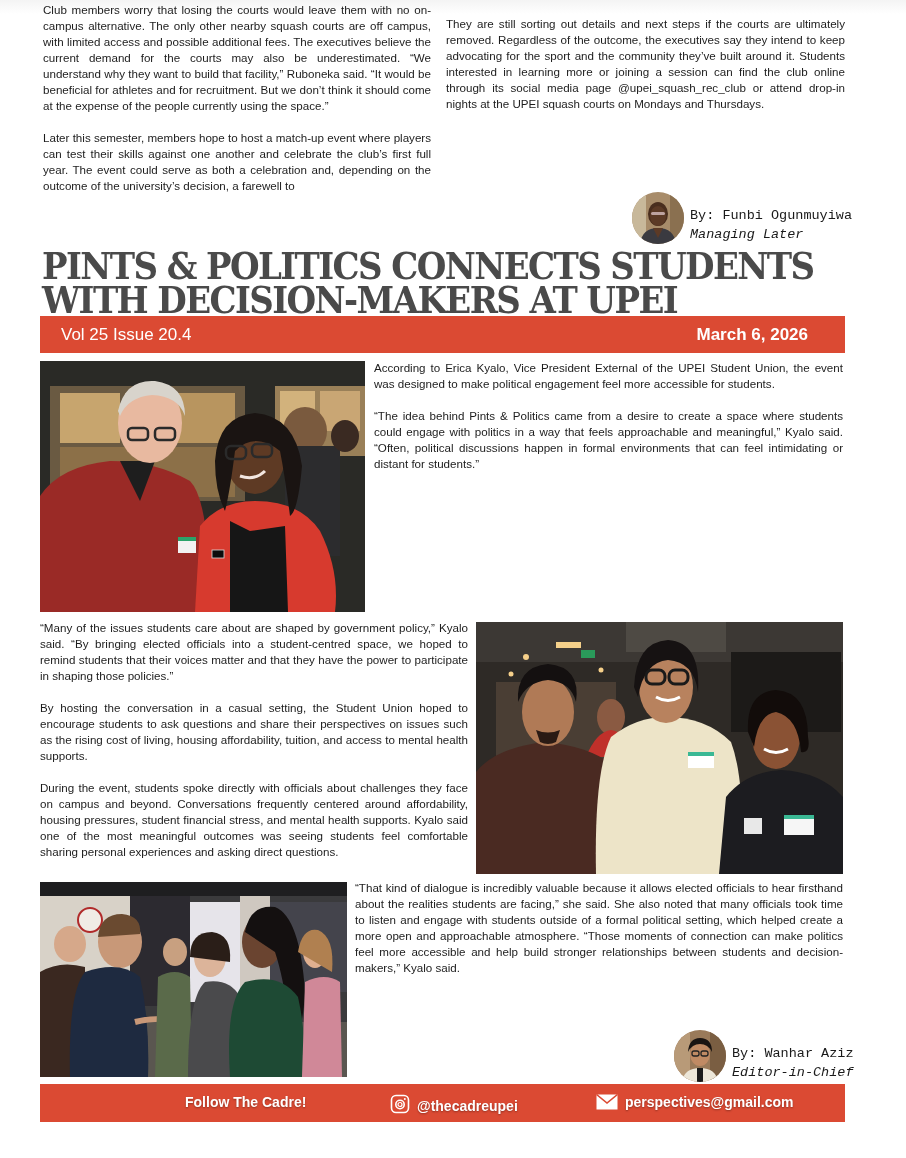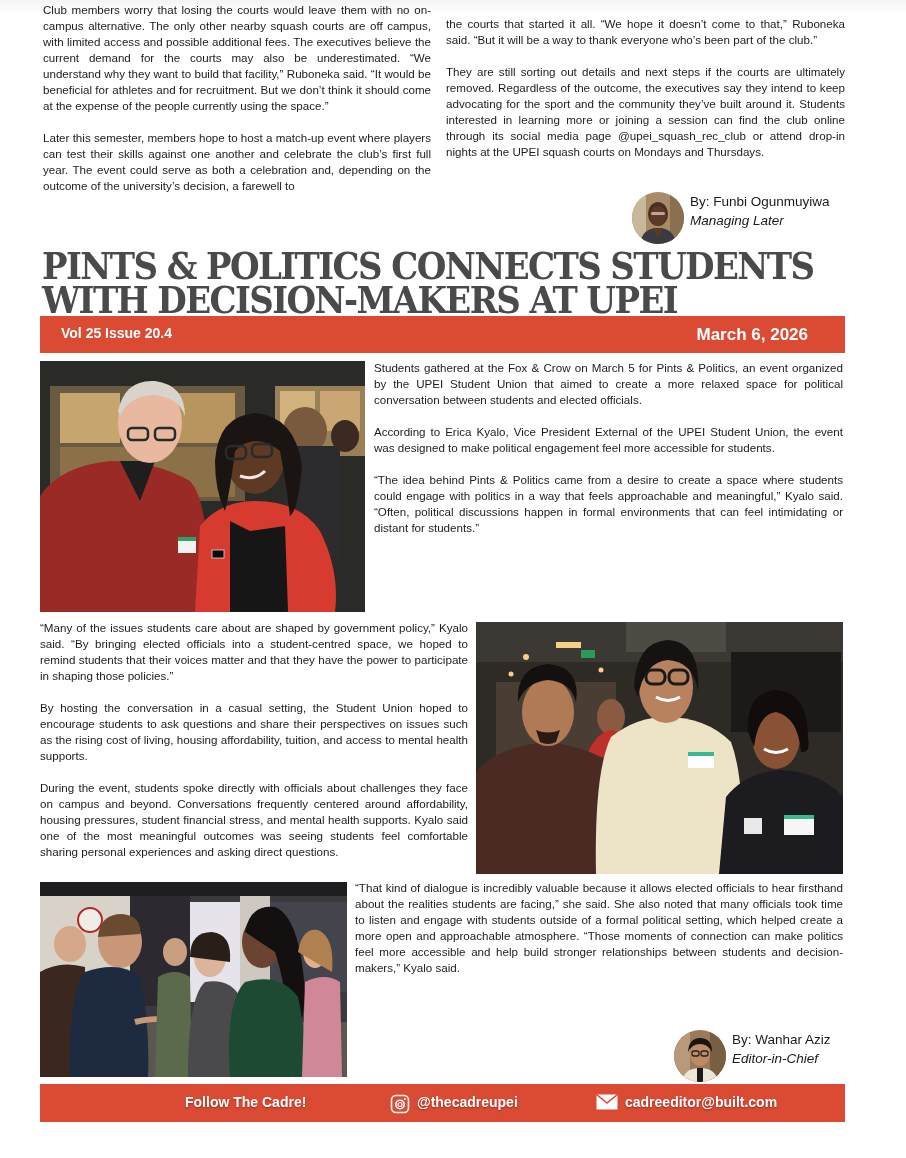--- a/index.html
+++ b/index.html
@@ -7,64 +7,63 @@
     body { position: relative; font-family: "Liberation Sans", sans-serif; color: #1a1a1a; }
     .topfade { position: absolute; left: 0; top: 0; width: 906px; height: 14px;
       background: linear-gradient(#f4f4f4, #ffffff); }
     .col { position: absolute; font-size: 11.6px; line-height: 16px; text-align: justify; color: #1c1c1c; }
     .col p { margin-bottom: 16px; }
     .col p:last-child { margin-bottom: 0; }
 
     #prev-left { left: 43px; top: 2px; width: 388px; }
     #prev-right { left: 446px; top: 16px; width: 399px; }
 
-    .byline { position: absolute; display: flex; align-items: flex-start; }
+    .byline { position: absolute; display: flex; align-items: flex-end; font-family: Liberation Mono, monospace; }
     .byline .avatar { width: 52px; height: 52px; border-radius: 50%; overflow: hidden; flex: none; margin-right: 6px; }
     .byline .btext { font-size: 13.5px; line-height: 19px; color: #1a1a1a; }
     .byline .role { font-style: italic; }
     #byline-1 { left: 632px; top: 192px; }
     #byline-2 { left: 674px; top: 1030px; }
 
     #headline { position: absolute; left: 42px; top: 249px; width: 800px;
       font-family: "DejaVu Serif", serif; font-weight: bold; color: #4a4a4a;
       font-size: 34px; line-height: 30px; letter-spacing: -1.6px; transform: scaleY(1.12); transform-origin: top left; }
 
     .redbar { position: absolute; left: 40px; width: 805px; background: #db4a33; color: #fff; }
     #issue-bar { top: 316px; height: 37px; }
-    #issue-bar .vol { position: absolute; left: 21px; top: 9px; font-size: 14px; font-weight: bold; }
+    #issue-bar .vol { position: absolute; left: 21px; top: 9px; font-size: 17px; font-weight: normal; }
     #issue-bar .date { position: absolute; right: 37px; top: 9px; font-size: 17px; font-weight: bold; }
 
     .photo { position: absolute; overflow: hidden; }
     #photo-1 { left: 40px; top: 361px; width: 325px; height: 251px; }
     #photo-2 { left: 476px; top: 622px; width: 367px; height: 252px; }
     #photo-3 { left: 40px; top: 882px; width: 307px; height: 195px; }
 
     #art-right-1 { left: 374px; top: 360px; width: 469px; }
     #art-left-2 { left: 40px; top: 620px; width: 428px; }
     #art-right-3 { left: 355px; top: 880px; width: 488px; }
 
     #footer-bar { top: 1084px; height: 38px; }
-    .fitem { position: absolute; top: 10px; font-size: 14px; font-weight: bold; display: flex; align-items: flex-start;
+    .fitem { position: absolute; top: 10px; font-size: 14px; font-weight: bold; display: flex; align-items: flex-end;
       text-shadow: 0 1px 2px rgba(0,0,0,0.35); }
     #follow { left: 145px; }
     #insta { left: 330px; margin-left: 20px; }
     #email { left: 556px; }
     .fitem svg { margin-right: 7px; }
   </style>
 </head>
 <body>
 
 <div class="topfade"></div>
 
 <div class="col" id="prev-left">
   <p>Club members worry that losing the courts would leave them with no on-campus alternative. The only other nearby squash courts are off campus, with limited access and possible additional fees. The executives believe the current demand for the courts may also be underestimated. “We understand why they want to build that facility,” Ruboneka said. “It would be beneficial for athletes and for recruitment. But we don’t think it should come at the expense of the people currently using the space.”</p>
   <p style="text-align-last: left;">Later this semester, members hope to host a match-up event where players can test their skills against one another and celebrate the club’s first full year. The event could serve as both a celebration and, depending on the outcome of the university’s decision, a farewell to</p>
 </div>
 <div class="col" id="prev-right">
-  <p>the courts that started it all. “We hope it doesn’t come to that,” Ruboneka said. “But it will be a way to thank everyone who’s been part of the club.”</p>
   <p>They are still sorting out details and next steps if the courts are ultimately removed. Regardless of the outcome, the executives say they intend to keep advocating for the sport and the community they’ve built around it. Students interested in learning more or joining a session can find the club online through its social media page @upei_squash_rec_club or attend drop-in nights at the UPEI squash courts on Mondays and Thursdays.</p>
 </div>
 
 <div class="byline" id="byline-1">
   <div class="avatar">
     <svg width="52" height="52" viewBox="0 0 52 52">
       <rect width="52" height="52" fill="#a88c6a"></rect>
       <rect x="0" y="0" width="14" height="52" fill="#c8b89a"></rect>
       <rect x="38" y="0" width="14" height="52" fill="#8a7050"></rect>
       <ellipse cx="26" cy="22" rx="10" ry="12" fill="#4a2e1e"></ellipse>
@@ -118,21 +117,20 @@
     <ellipse cx="215" cy="95" rx="30" ry="38" fill="#5e3a24"></ellipse>
     <path d="M175 100 Q178 55 215 52 Q255 55 262 105 Q258 150 250 155 Q245 115 240 90 Q215 70 195 90 Q190 130 185 150 Q175 130 175 100 Z" fill="#1a1412"></path>
     <rect x="186" y="85" width="20" height="13" rx="5" fill="none" stroke="#2a2a2a" stroke-width="2.5"></rect>
     <rect x="212" y="83" width="20" height="13" rx="5" fill="none" stroke="#2a2a2a" stroke-width="2.5"></rect>
     <path d="M200 115 Q215 120 225 110" stroke="#f2e6e0" stroke-width="3" fill="none"></path>
     <rect x="172" y="189" width="12" height="8" fill="#0c0c0c" stroke="#ddd" stroke-width="0.8"></rect>
   </svg>
 </div>
 
 <div class="col" id="art-right-1">
-  <p>Students gathered at the Fox &amp; Crow on March 5 for Pints &amp; Politics, an event organized by the UPEI Student Union that aimed to create a more relaxed space for political conversation between students and elected officials.</p>
   <p>According to Erica Kyalo, Vice President External of the UPEI Student Union, the event was designed to make political engagement feel more accessible for students.</p>
   <p>“The idea behind Pints &amp; Politics came from a desire to create a space where students could engage with politics in a way that feels approachable and meaningful,” Kyalo said. “Often, political discussions happen in formal environments that can feel intimidating or distant for students.”</p>
 </div>
 
 <div class="col" id="art-left-2">
   <p>“Many of the issues students care about are shaped by government policy,” Kyalo said. “By bringing elected officials into a student-centred space, we hoped to remind students that their voices matter and that they have the power to participate in shaping those policies.”</p>
   <p>By hosting the conversation in a casual setting, the Student Union hoped to encourage students to ask questions and share their perspectives on issues such as the rising cost of living, housing affordability, tuition, and access to mental health supports.</p>
   <p>During the event, students spoke directly with officials about challenges they face on campus and beyond. Conversations frequently centered around affordability, housing pressures, student financial stress, and mental health supports. Kyalo said one of the most meaningful outcomes was seeing students feel comfortable sharing personal experiences and asking direct questions.</p>
 </div>
 
@@ -241,15 +239,15 @@
       <circle cx="10" cy="10.5" r="2" fill="none" stroke="#fff" stroke-width="1.2"></circle>
       <circle cx="14.8" cy="5" r="1" fill="#fff"></circle>
     </svg>
     <span>@thecadreupei</span>
   </div>
   <div class="fitem" id="email">
     <svg width="22" height="16" viewBox="0 0 22 16">
       <rect x="0.5" y="0.5" width="21" height="15" fill="#fff"></rect>
       <path d="M0.5 0.5 L11 9 L21.5 0.5" fill="none" stroke="#db4a33" stroke-width="1.6"></path>
     </svg>
-    <span>cadreeditor@built.com</span>
+    <span>perspectives@gmail.com</span>
   </div>
 </div>
 
 </body></html>

